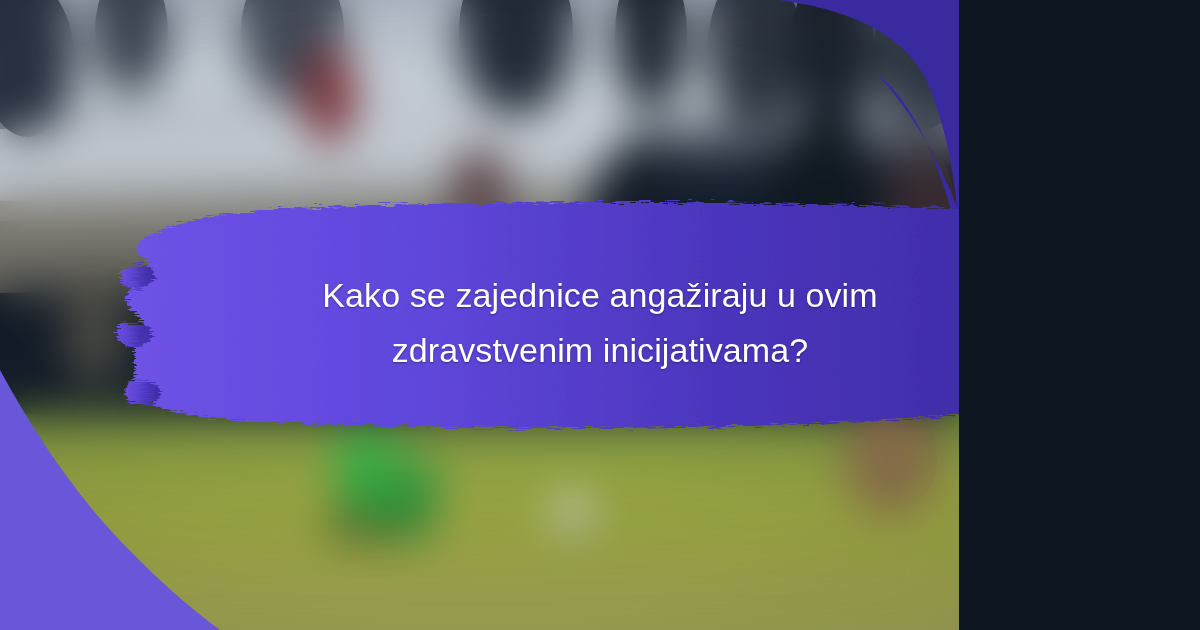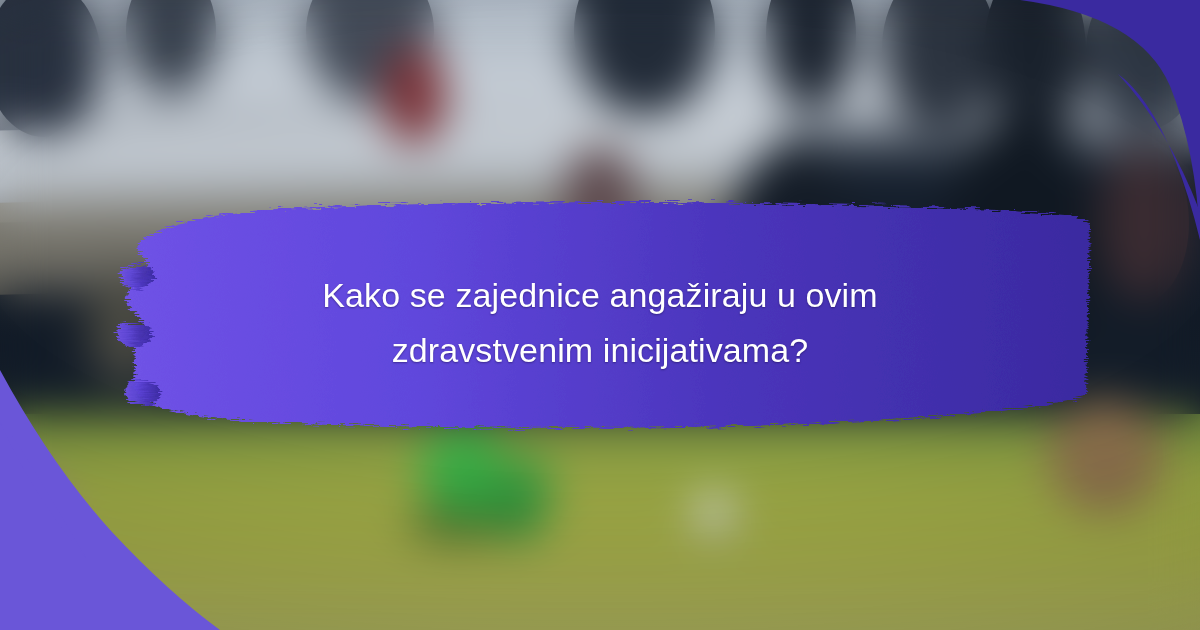--- a/index.html
+++ b/index.html
@@ -4,21 +4,21 @@
 <style>
   * { margin:0; padding:0; box-sizing:border-box; }
   html, body {
     width:1200px; height:630px; overflow:hidden;
     background:#0d1520;
     font-family:"Liberation Sans", sans-serif;
   }
 
   #card {
     position:relative;
-    width:1200px; height:630px;
+    width:959px; height:630px;
     overflow:hidden;
   }
 
   
   .photo {
     position:absolute; inset:-40px;
     overflow:hidden;
   }
   .photo-layer { position:absolute; inset:0; }
 

